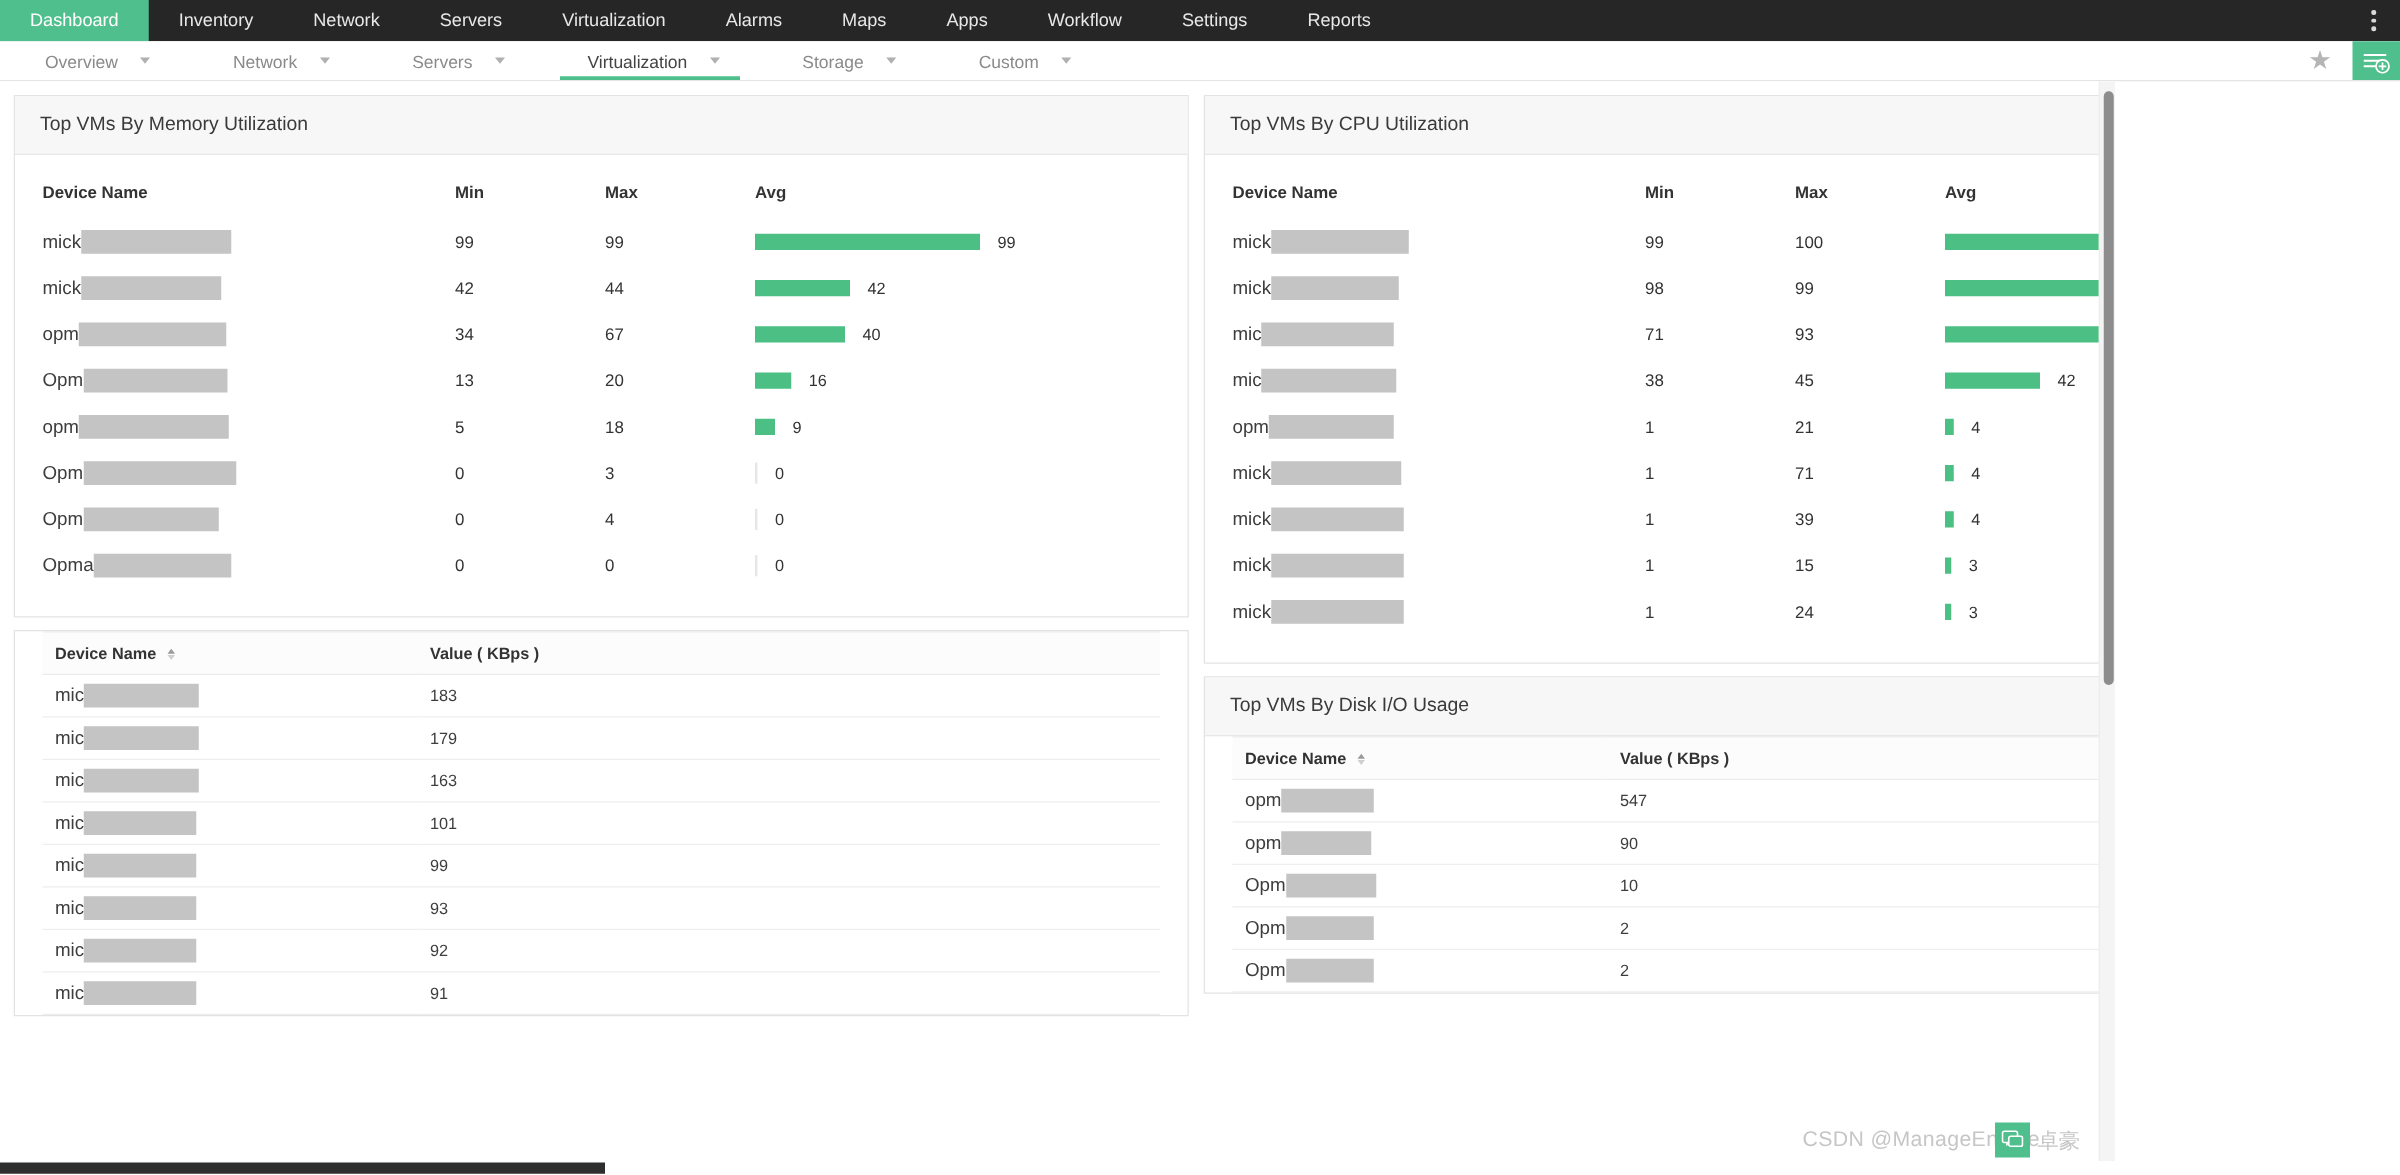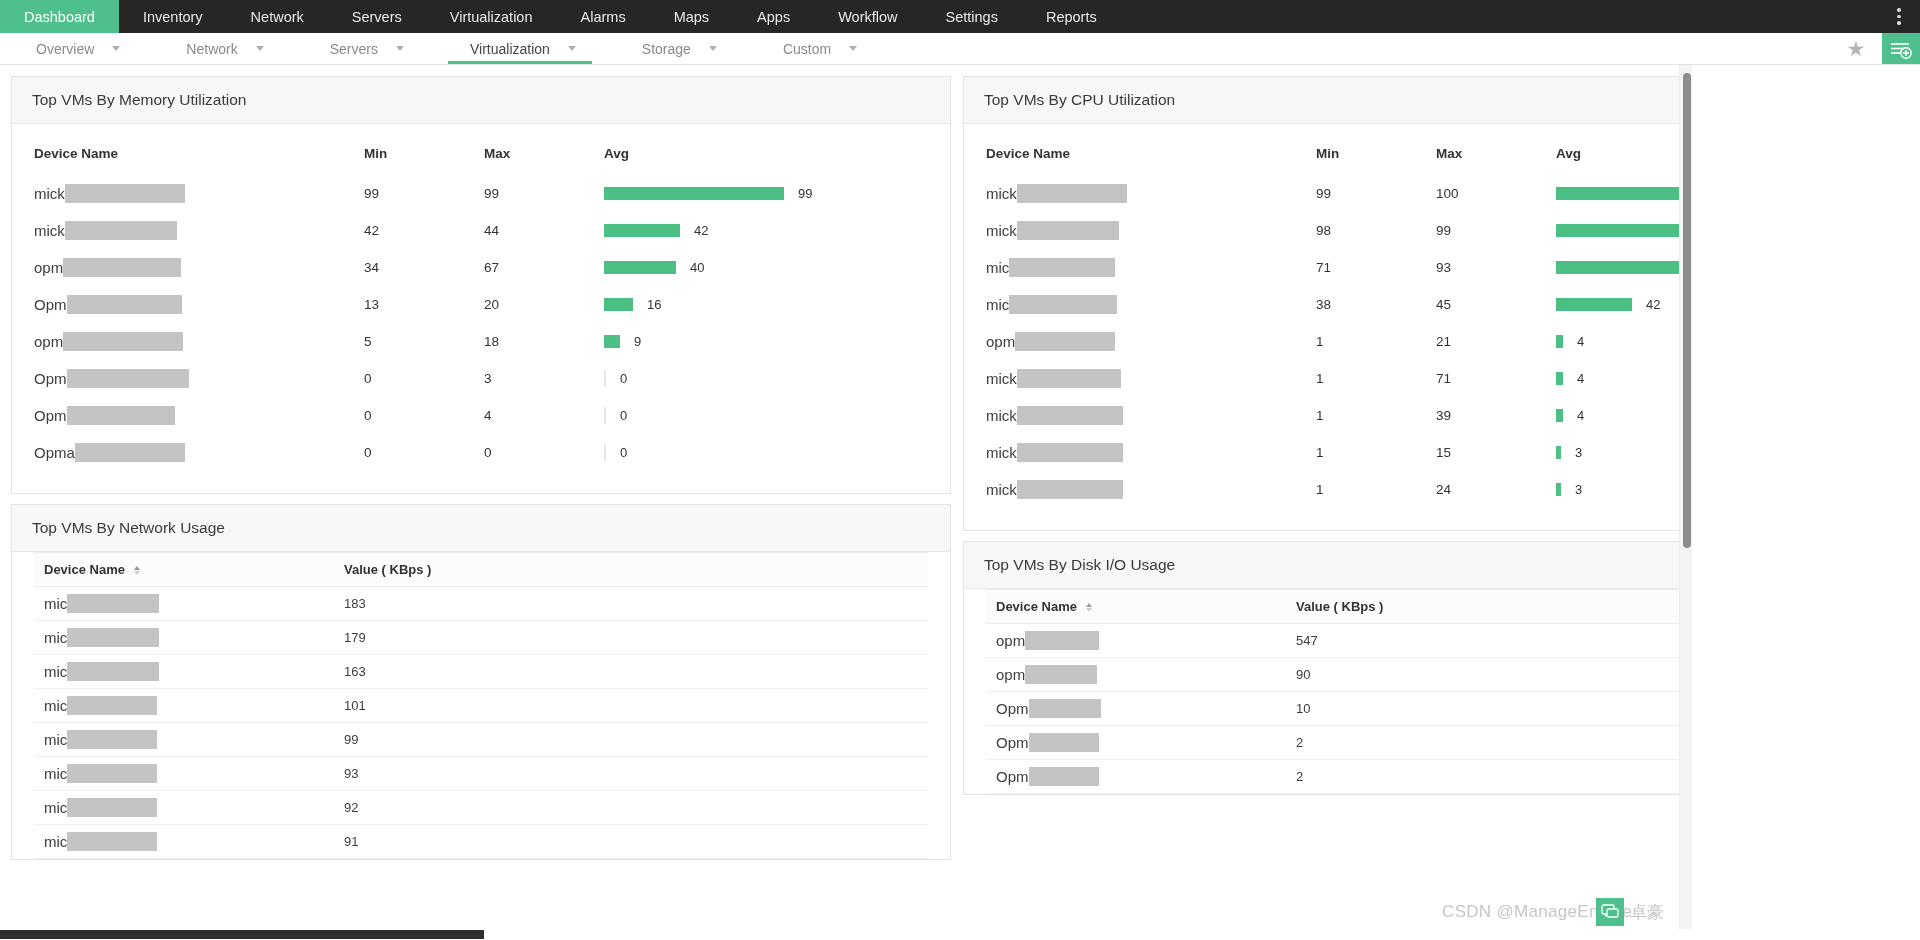--- a/index.html
+++ b/index.html
@@ -439,23 +439,20 @@
                   </div>
                 </td>
               </tr>
             </tbody>
         </table>
         <div style="height:22px;"></div>
       </div>
     </div>
 
     <div class="panel">
-      <div class="panel-head">
-        <div class="panel-title">Top VMs By Network Usage</div>
-      </div>
       <div class="panel-body" style="padding:0 22px;">
         <table class="simple">
           <thead>
               <tr>
             <th class="s-name">
               <span>Device Name</span>
               <span class="sorter">
                     <i class="up"></i>
                     <i class="down"></i>
                   </span>

